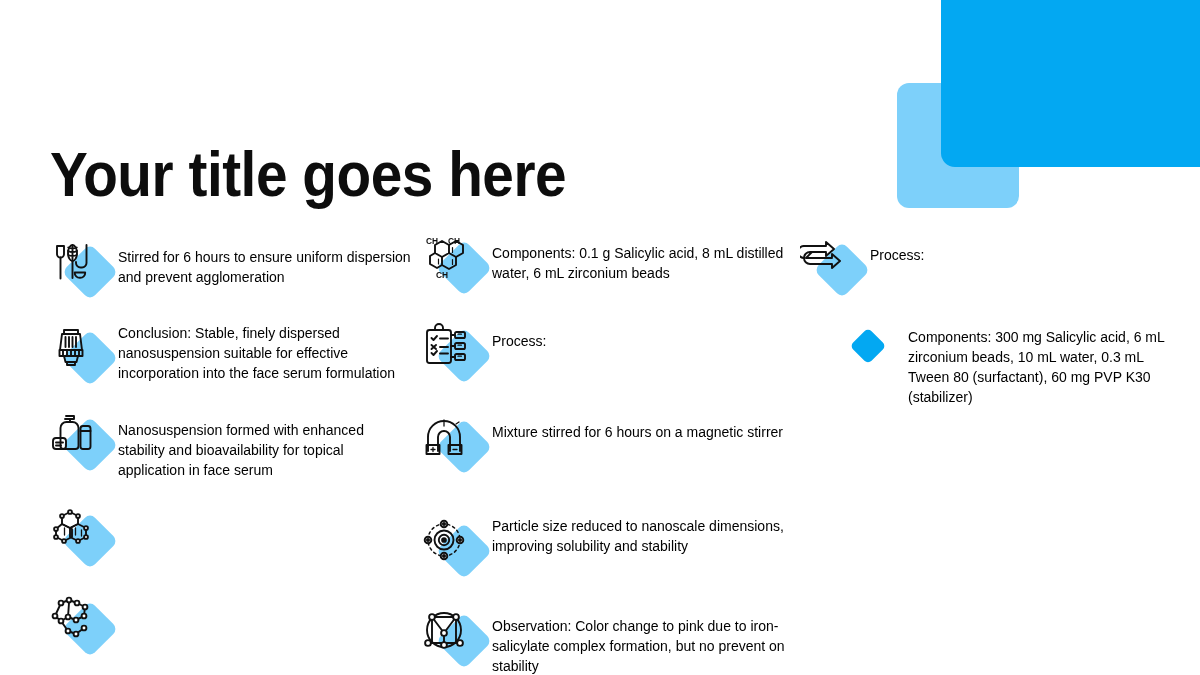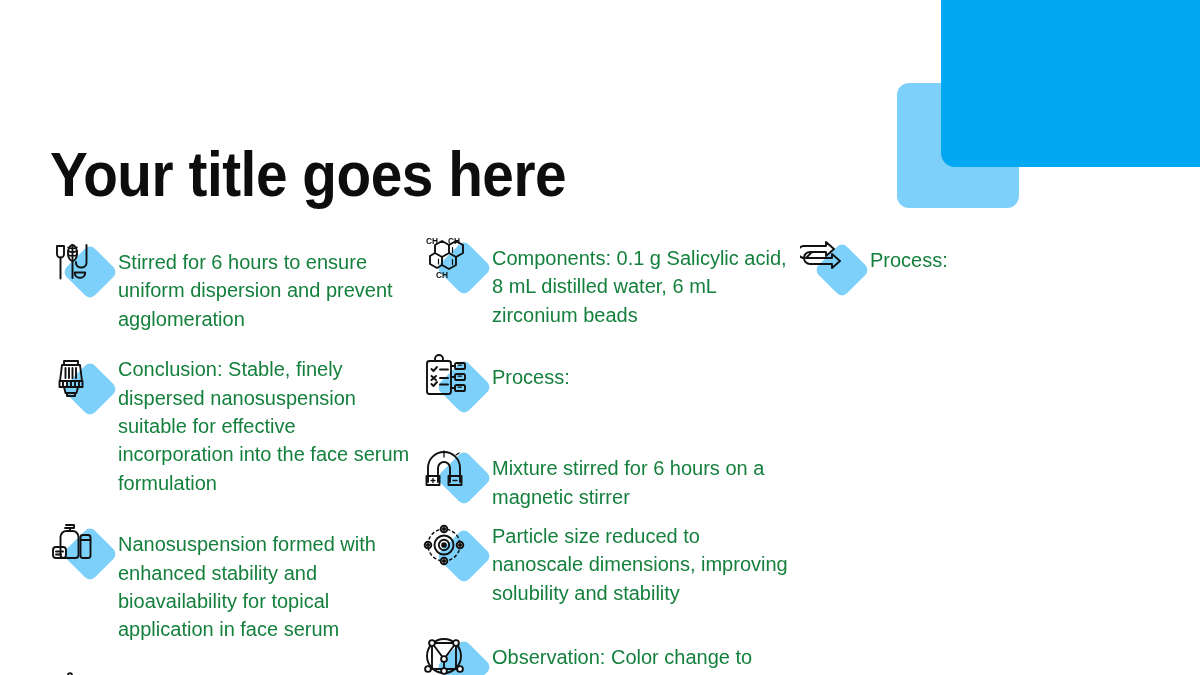--- a/index.html
+++ b/index.html
@@ -101,23 +101,23 @@
     position:absolute;
     left:19px; top:7px;
     width:26px; height:26px;
     background:#03a8f2;
     border-radius:5px;
     transform:rotate(45deg);
   }
 
   .item-text {
     flex:1;
-    font-size:20px;
+    font-size:14px;
     line-height:1.42;
-    color:#15803d;
+    color:#000000;
     padding-top:2px;
   }
   .item-text.v-mid { padding-top:12px; }
 </style>
 </head>
 <body>
 
 <div class="deco-light"></div>
 <div class="deco-main"></div>
 
@@ -286,21 +286,21 @@
             <path d="M9 36.5 h4 M11 34.5 v4" stroke-width="1.3"></path>
             <path d="M31 36.5 h4" stroke-width="1.3"></path>
             <path d="M22 7 v6" stroke-width="1.3"></path>
             <path d="M34 11 l3-2" stroke-width="1.3"></path>
           </svg>
         </div>
       </div>
       <div class="item-text v-mid">Mixture stirred for 6 hours on a magnetic stirrer</div>
     </div>
 
-    <div class="item" style="margin-top:9px">
+    <div class="item" style="margin-top:38px">
       <div class="icon-wrap">
         <div class="diamond"></div>
         <div class="glyph">
           <svg viewBox="0 0 52 52" fill="none" stroke="#111" stroke-width="1.9" stroke-linecap="round" stroke-linejoin="round">
             <circle cx="22" cy="23" r="16" stroke-dasharray="2.4 3.2" stroke-width="1.5"></circle>
             <circle cx="22" cy="23" r="9.5"></circle>
             <circle cx="22" cy="23" r="5.2"></circle>
             <circle cx="22" cy="23" r="1.9" fill="#111"></circle>
             <circle cx="22" cy="7" r="3.3" fill="#fff"></circle>
             <circle cx="22" cy="39" r="3.3" fill="#fff"></circle>
@@ -346,16 +346,22 @@
           <svg viewBox="0 0 52 52" fill="none" stroke="#111" stroke-width="1.9" stroke-linecap="round" stroke-linejoin="round">
             <path d="M4 10 h22 v-4 l8 7 l-8 7 v-4 h-14 l-6 6 h26 v-4 l8 7 l-8 7 v-4 h-22 a6 6 0 0 1 0-12 h10"></path>
             <path d="M4 10 a6 6 0 0 0 0 12"></path>
           </svg>
         </div>
       </div>
       <div class="item-text v-mid">Process:</div>
     </div>
 
 
+    <div class="item" style="margin-top:26px;padding-left:38px">
+      <div class="bullet-wrap">
+        <div class="bullet"></div>
+      </div>
+      <div class="item-text">Components: 300 mg Salicylic acid, 6 mL zirconium beads, 10 mL water, 0.3 mL Tween 80 (surfactant), 60 mg PVP K30 (stabilizer)</div>
+    </div>
 
   </div>
 
 </div>
 
 </body></html>

